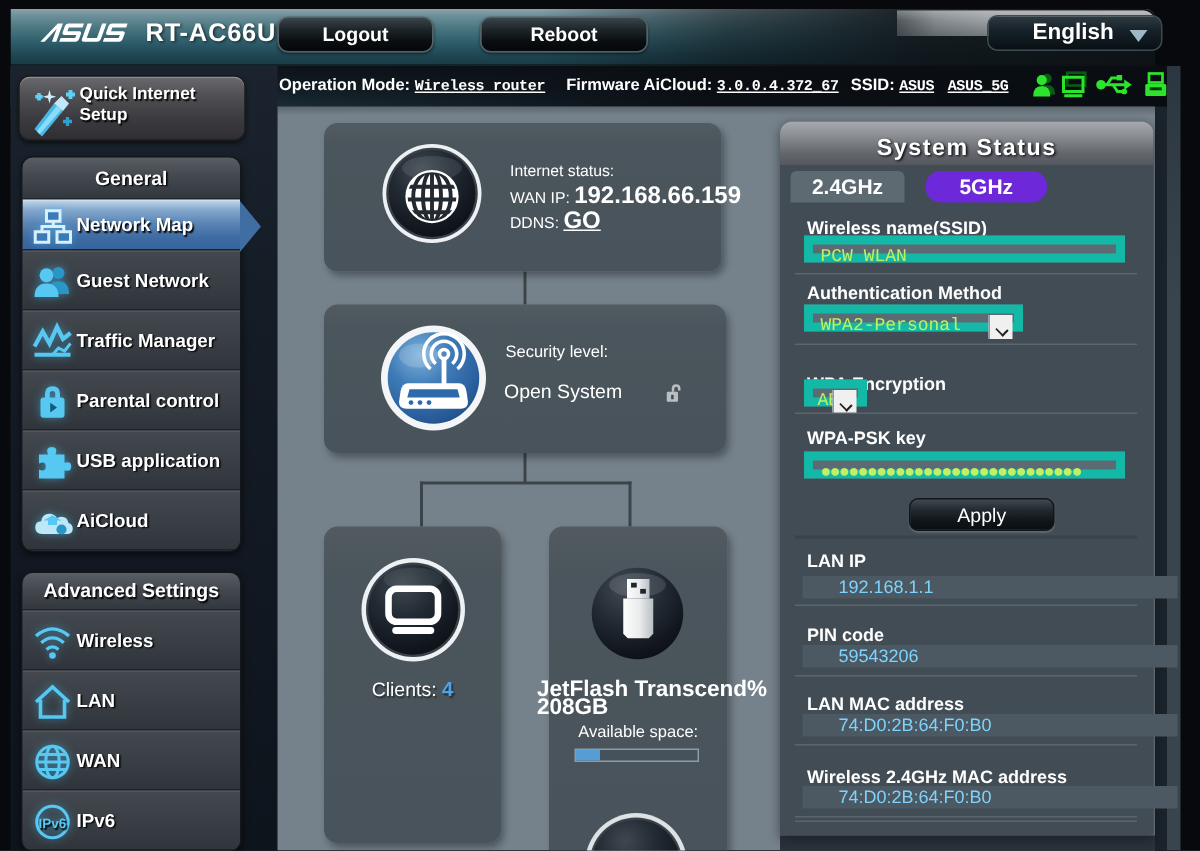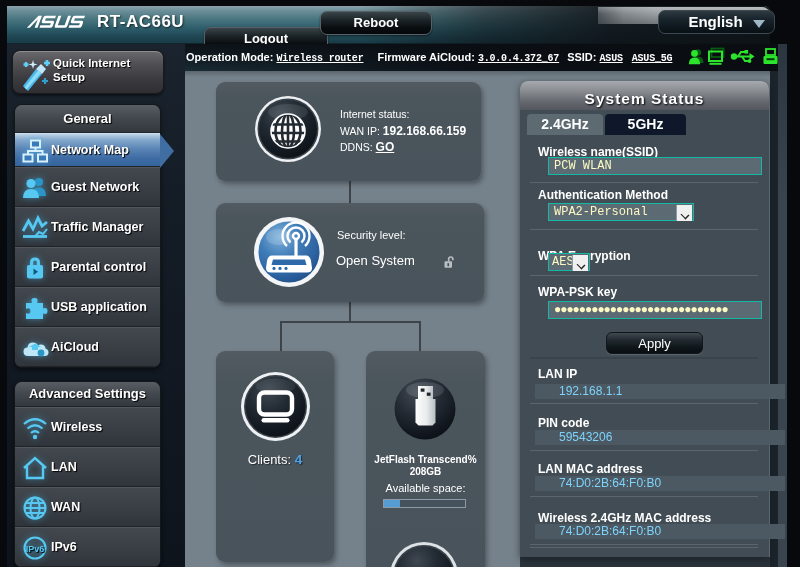--- a/index.html
+++ b/index.html
@@ -20,21 +20,21 @@
   background:linear-gradient(90deg,rgba(148,153,158,0.45) 0%,rgba(152,157,161,0.85) 15%,#9ba0a4 35%,#a2a7ab 100%);
   border-radius:0 8px 0 0; }
 #headgray:after { content:""; position:absolute; left:0; top:0; width:100%; height:100%;
   background:linear-gradient(180deg,rgba(255,255,255,0.25),rgba(255,255,255,0) 40%,rgba(40,45,50,0.35) 100%); border-radius:0 8px 0 0; }
 #asuslogo { left:26px; top:14px; }
 #model { left:97px; top:12px; color:#fff; font-size:17px; font-weight:bold; letter-spacing:0.5px; text-shadow:1px 1px 2px rgba(0,0,0,0.6);}
 .topbtn { position:absolute; top:11px; height:24px; border-radius:7px;
   background:linear-gradient(180deg,#3a4549 0%,#1d2529 35%,#0a0e11 70%,#05080a 100%);
   border:1px solid #566066; box-shadow:0 1px 2px rgba(0,0,0,0.5);
   color:#fff; font-weight:bold; font-size:13px; text-align:center; line-height:22px; }
-#btn-logout { left:204px; width:124px;margin-top:16px; }
+#btn-logout { left:185px; width:104px; }
 #btn-reboot { left:320px; width:112px; }
 #btn-lang { left:658px; top:10px; width:117px; height:24px; border-radius:7px;
   background:linear-gradient(180deg,#2e3a40 0%,#17222a 40%,#081014 100%);
   border:1px solid #3e4a52; color:#fff; font-weight:bold; font-size:15px; }
 #btn-lang span { position:absolute; left:22px; right:24px; text-align:center; top:2px; }
 #langtri { position:absolute; right:9px; top:9px; width:0; height:0; border-left:6.5px solid transparent; border-right:6.5px solid transparent; border-top:8px solid #9fb8c6; }
 
 
 #opbar { left:7px; top:44px; width:771px; height:27px;
   background:linear-gradient(180deg, rgba(10,14,19,0.85) 0%, rgba(10,14,19,0.5) 55%, rgba(10,14,19,0) 100%),
@@ -74,41 +74,41 @@
 #rightmargin { left:770px; top:71px; width:8px; height:496px; background:#1b232b; }
 
 .card { position:absolute; background:linear-gradient(180deg,#525b61 0%,#4b555c 15%,#49535b 100%); border-radius:9px; box-shadow:2px 3px 5px rgba(20,25,30,0.4); }
 #card1 { left:216px; top:82px; width:265px; height:99px; }
 #card2 { left:216px; top:203px; width:268px; height:99px; }
 #card3 { left:216px; top:351px; width:118px; height:211px; }
 #card4 { left:366px; top:351px; width:119px; height:216px; border-radius:9px 9px 0 0;}
 .cline { position:absolute; background:#3c444a; }
 
 #card1 .t1 { position:absolute; left:124px; top:24px; color:#fff; font-size:10.5px; line-height:16.5px; white-space:nowrap; }
-#card1 .t1 b { font-size:12px; }
+#card1 .t1 b { font-size:16px; }
 #card2 .t1 { position:absolute; left:121px; top:26px; color:#fff; font-size:11px; }
 #card2 .t2 { position:absolute; left:120px; top:50px; color:#fff; font-size:13px; font-weight:normal; }
 #clientstxt { position:absolute; left:0; top:101px; width:100%; text-align:center; color:#fff; font-size:13px; text-shadow:1px 1px 1px rgba(0,0,0,0.5); }
 #clientstxt b { color:#4da3e8; font-size:13.5px; }
-#usbtxt { position:absolute; left:-8px; top:103px; width:135px; text-align:center; color:#fff; font-size:10px; font-weight:bold; line-height:11.5px; white-space:nowrap;}
+#usbtxt { position:absolute; left:-8px; top:103px; width:135px; text-align:left; color:#fff; font-size:15px; font-weight:bold; line-height:11.5px; white-space:nowrap;}
 #avtxt { position:absolute; left:0; top:131px; width:100%; text-align:center; color:#fff; font-size:11px; }
 #pbar { position:absolute; left:17px; top:148px; width:83px; height:9px; background:#46525b; border:1px solid #8b9ca8; }
 #pfill { position:absolute; left:0; top:0; width:16px; height:7px; background:#569dd4; }
 
 
 #panel { left:520px; top:81px; width:249px; height:476px; background:#414c54; border-radius:8px 8px 0 0; box-shadow:0 2px 7px rgba(15,20,25,0.55); }
 #phead { position:absolute; left:0; top:0; width:249px; height:29px; border-radius:8px 8px 0 0;
   background:linear-gradient(180deg,#a6aaae 0%,#8b8f94 32%,#64686e 72%,#54585e 100%);
   color:#fff; font-weight:bold; font-size:15.5px; text-align:center; line-height:24px; padding-top:6px; letter-spacing:1px; text-shadow:1px 1px 2px #000; }
 .tab { position:absolute; top:33px; height:21px; color:#fff; font-weight:bold; font-size:14px; text-align:center; line-height:21px; border-radius:4px 4px 0 0; }
 #tab1 { left:7px; width:76px; background:#5d6a71; }
-#tab2 { left:85px; width:81px; background:#0f172a; }
+#tab2 { left:97px; width:81px; background:#6d28d9;border-radius:10px; }
 .plabel { position:absolute; left:18px; color:#fff; font-weight:bold; font-size:12px; }
-.pinput { position:absolute; left:28px; width:214px; height:18px; background:#5b6a73; border:1px solid #14b8a6;
-  color:#fef9c3; font-family:"Liberation Mono",monospace; font-size:12px; line-height:16px; padding-left:5px; }
+.pinput { position:absolute; left:16px; width:214px; height:18px; background:#5b6a73; border:6px solid #14b8a6;
+  color:#bef264; font-family:"Liberation Mono",monospace; font-size:12px; line-height:16px; padding-left:5px; }
 .psep { position:absolute; left:10px; width:228px; height:1px; background:#5a656d; }
 .pvalue { position:absolute; left:15px; width:250px; height:15px; background:#4d5962; color:#7dd3fc; font-size:12px; padding-left:24px; line-height:15px; }
 #applybtn { position:absolute; left:86px; top:251px; width:97px; height:22px; border-radius:6px;
   background:linear-gradient(180deg,#3f4a50 0%,#222a30 35%,#0e1418 75%,#0a0f13 100%);
   border:1px solid #11161a; color:#fff; font-weight:normal; font-size:13px; text-align:center; line-height:21px;
   box-shadow:0 1px 1px rgba(255,255,255,0.15); }
 .selarrowbox { position:absolute; top:1px; right:1px; width:16px; height:16px; background:#f0f0f0; border-left:1px solid #8b9aa5; }
 .selarrowbox:after { content:""; position:absolute; left:3px; top:5px; width:8px; height:8px;
   border-right:2px solid #222; border-bottom:2px solid #222; transform:rotate(45deg) scale(0.7,0.55) ; }
 </style>

